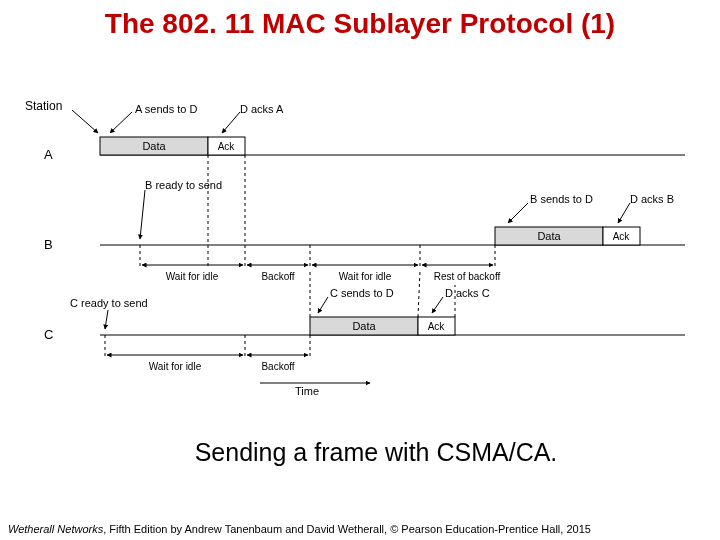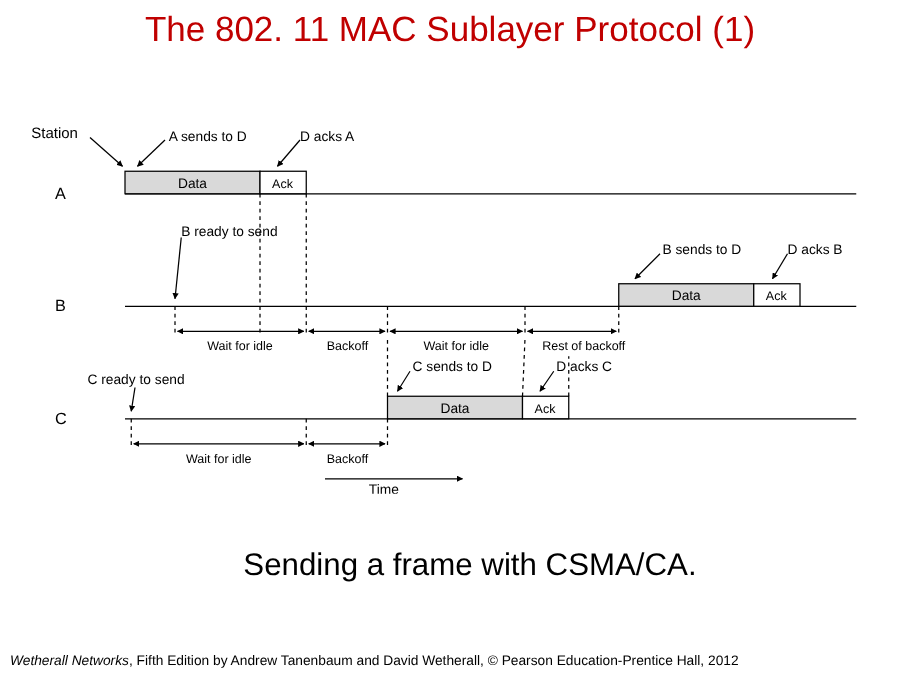--- a/index.html
+++ b/index.html
@@ -16,21 +16,21 @@
     width: 720px;
     height: 540px;
   }
   .title {
     position: absolute;
     top: 8px;
     left: 0;
     width: 720px;
     text-align: center;
     font-size: 28px;
-    font-weight: normal;
+    font-weight: bold;
     color: #c00000;
   }
   .caption {
     position: absolute;
     top: 438px;
     left: 0;
     width: 720px;
     text-align: center;
     font-size: 25px;
     color: #000;
@@ -140,16 +140,16 @@
     <text x="445" y="212" font-size="11">D acks C</text>
     <line x1="443" y1="212" x2="432" y2="228" stroke="#000" marker-end="url(#arrow)"></line>
 
     <line x1="260" y1="298" x2="370" y2="298" stroke="#000" marker-end="url(#arrow)"></line>
     <text x="295" y="310" font-size="11">Time</text>
   </svg>
 
   <div class="caption">Sending a frame with CSMA/CA.</div>
 
   <div class="footer">
-    <span class="it">Wetherall Networks</span><span>, Fifth Edition by Andrew Tanenbaum and David Wetherall, © Pearson Education-Prentice Hall, 2012</span>
+    <span class="it">Wetherall Networks</span><span>, Fifth Edition by Andrew Tanenbaum and David Wetherall, © Pearson Education-Prentice Hall, 2015</span>
   </div>
 
 </div>
 
 </body></html>

